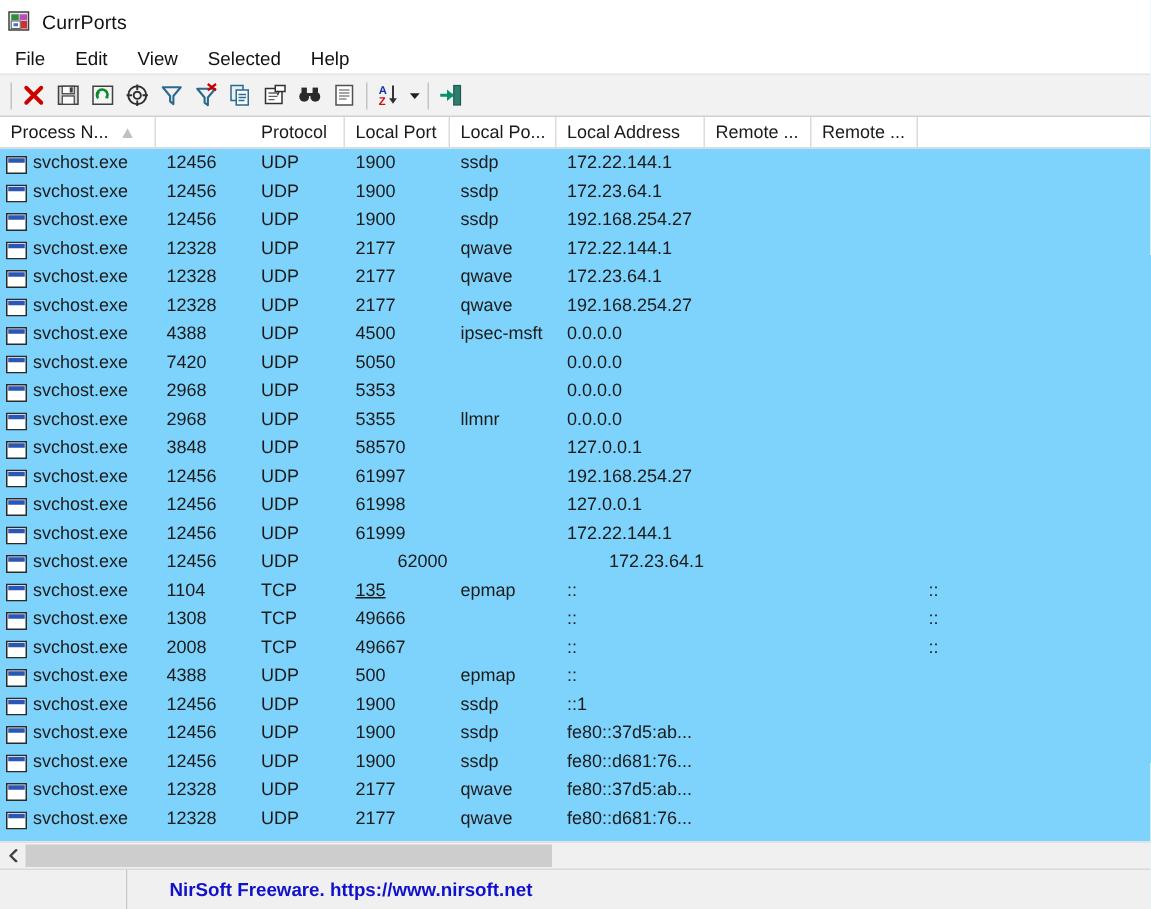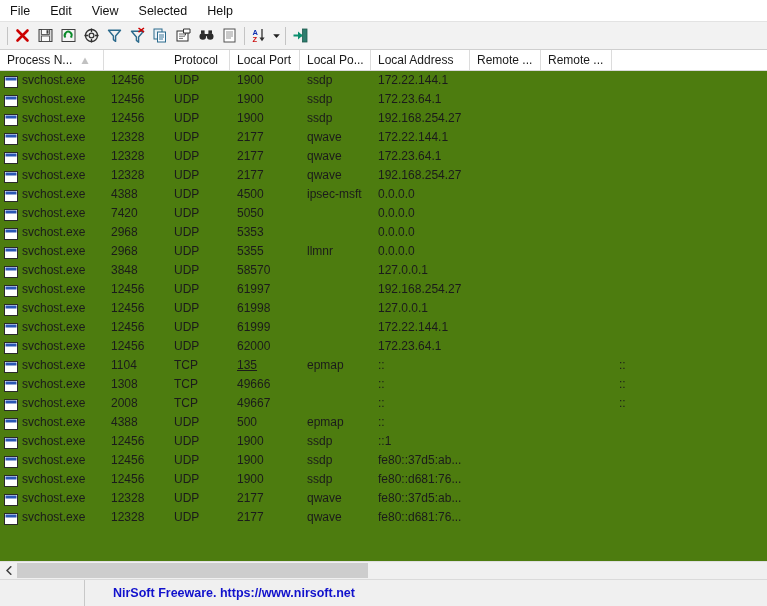--- a/index.html
+++ b/index.html
@@ -99,21 +99,21 @@
     align-items: center;
     justify-content: center;
     cursor: default;
   }
 
   
   .list-wrap {
     flex: 1 1 auto;
     position: relative;
     overflow: hidden;
-    background: #4d7c0f;
+    background: #7dd3fc;
   }
   .header-row {
     height: 21px;
     display: flex;
     background: #ffffff;
     border-bottom: 1px solid #d9d9d9;
     box-sizing: border-box;
   }
   .hcell {
     display: flex;
@@ -251,20 +251,33 @@
   .sizer {
     width: 16px;
     background: #f0f0f0;
   }
 </style>
 </head>
 <body>
 
 <div class="app-window">
 
+  <div class="titlebar">
+    <span class="title-icon">
+      <svg width="16" height="16" viewBox="0 0 16 16">
+        <rect x="1" y="2" width="13" height="12" fill="#e8e8e8" stroke="#404040" stroke-width="1"></rect>
+        <rect x="2.5" y="3.5" width="5" height="4" fill="#2f8f3f"></rect>
+        <rect x="8" y="3.5" width="5" height="4" fill="#b84fb8"></rect>
+        <rect x="2.5" y="8" width="6" height="5" fill="#ffffff" stroke="#606060" stroke-width="0.7"></rect>
+        <rect x="9" y="8" width="4" height="5" fill="#cf3030"></rect>
+        <rect x="4" y="9.5" width="3" height="2" fill="#3a6fd8"></rect>
+      </svg>
+    </span>
+    <span class="title-text">CurrPorts</span>
+  </div>
 
   <div class="menubar">
     <div class="menu-item">File</div>
     <div class="menu-item">Edit</div>
     <div class="menu-item">View</div>
     <div class="menu-item">Selected</div>
     <div class="menu-item">Help</div>
   </div>
 
   <div class="toolbar">
@@ -649,21 +662,21 @@
         <div class="row">
           <div class="cell cell-proc" style="width: 104px;">
             <span class="row-icon"><svg width="14" height="12" viewBox="0 0 14 12">
                 <rect x="0.5" y="0.5" width="13" height="11" fill="#ffffff" stroke="#2a2a2a" stroke-width="1"></rect>
                 <rect x="1.5" y="1.5" width="11" height="3" fill="#2a57b5"></rect>
               </svg></span>
             <span>svchost.exe</span>
           </div>
           <div class="cell" style="width: 63px;"><span>12456</span></div>
           <div class="cell" style="width: 63px;"><span>UDP</span></div>
-          <div class="cell" style="width: 70px;"><span>62000</span></div>
+          <div class="cell" style="width: 70px; margin-left: 28px;"><span>62000</span></div>
           <div class="cell" style="width: 71px;"><span></span></div>
           <div class="cell" style="width: 99px;"><span>172.23.64.1</span></div>
           <div class="cell" style="width: 71px;"><span></span></div>
           <div class="cell" style="width: 71px;"><span></span></div>
           <div class="cell" style="width: 150px;"><span></span></div>
         </div>
         <div class="row">
           <div class="cell cell-proc" style="width: 104px;">
             <span class="row-icon"><svg width="14" height="12" viewBox="0 0 14 12">
                 <rect x="0.5" y="0.5" width="13" height="11" fill="#ffffff" stroke="#2a2a2a" stroke-width="1"></rect>

